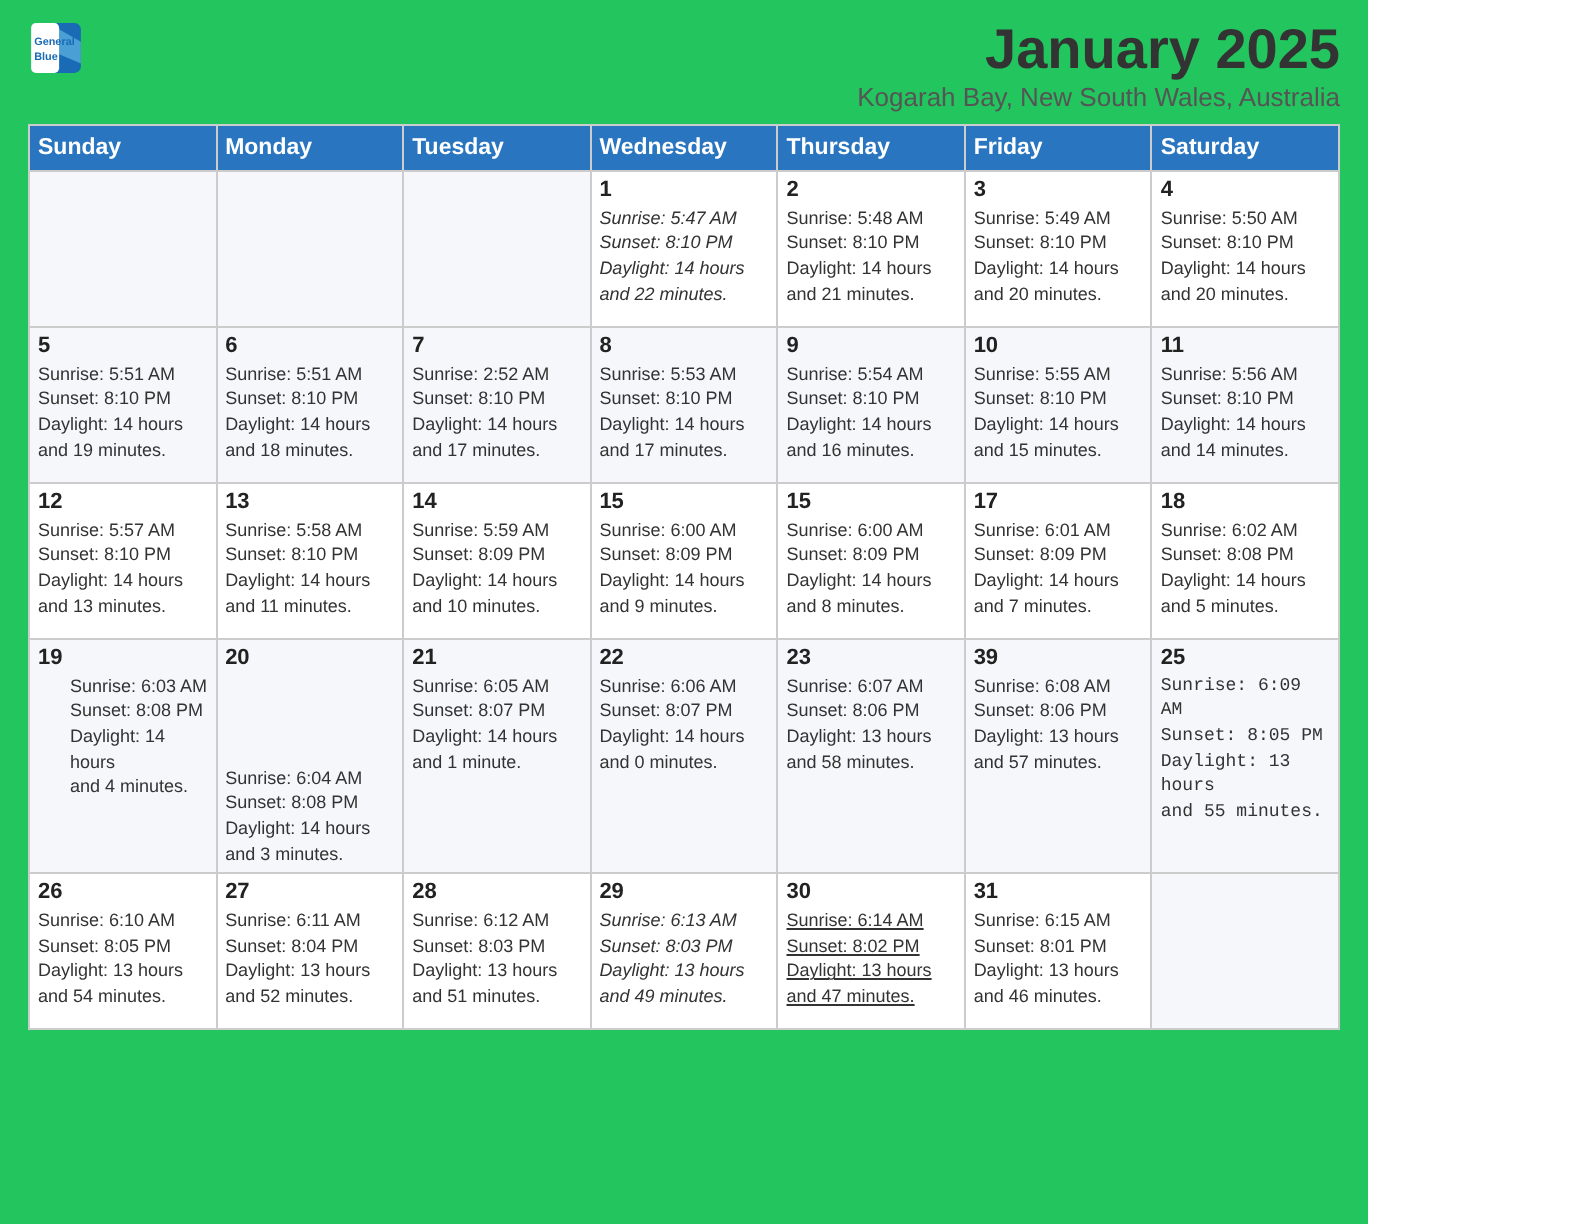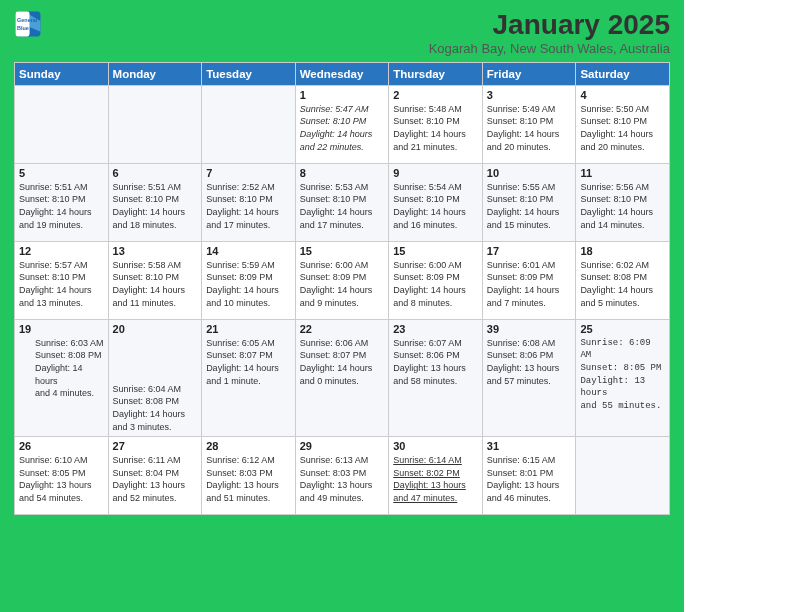--- a/index.html
+++ b/index.html
@@ -322,21 +322,21 @@
           </td>
           <td>
             <span class="day-num">28</span>
             <div class="day-info" style="white-space: pre-line;">Sunrise: 6:12 AM
 Sunset: 8:03 PM
 Daylight: 13 hours
 and 51 minutes.</div>
           </td>
           <td>
             <span class="day-num">29</span>
-            <div class="day-info" style="white-space: pre-line;">Sunrise: 6:13 AM
+            <div class="day-info" style="white-space: pre-line; font-style: italic;">Sunrise: 6:13 AM
 Sunset: 8:03 PM
 Daylight: 13 hours
 and 49 minutes.</div>
           </td>
           <td>
             <span class="day-num">30</span>
             <div class="day-info" style="white-space: pre-line; text-decoration: underline;">Sunrise: 6:14 AM
 Sunset: 8:02 PM
 Daylight: 13 hours
 and 47 minutes.</div>

